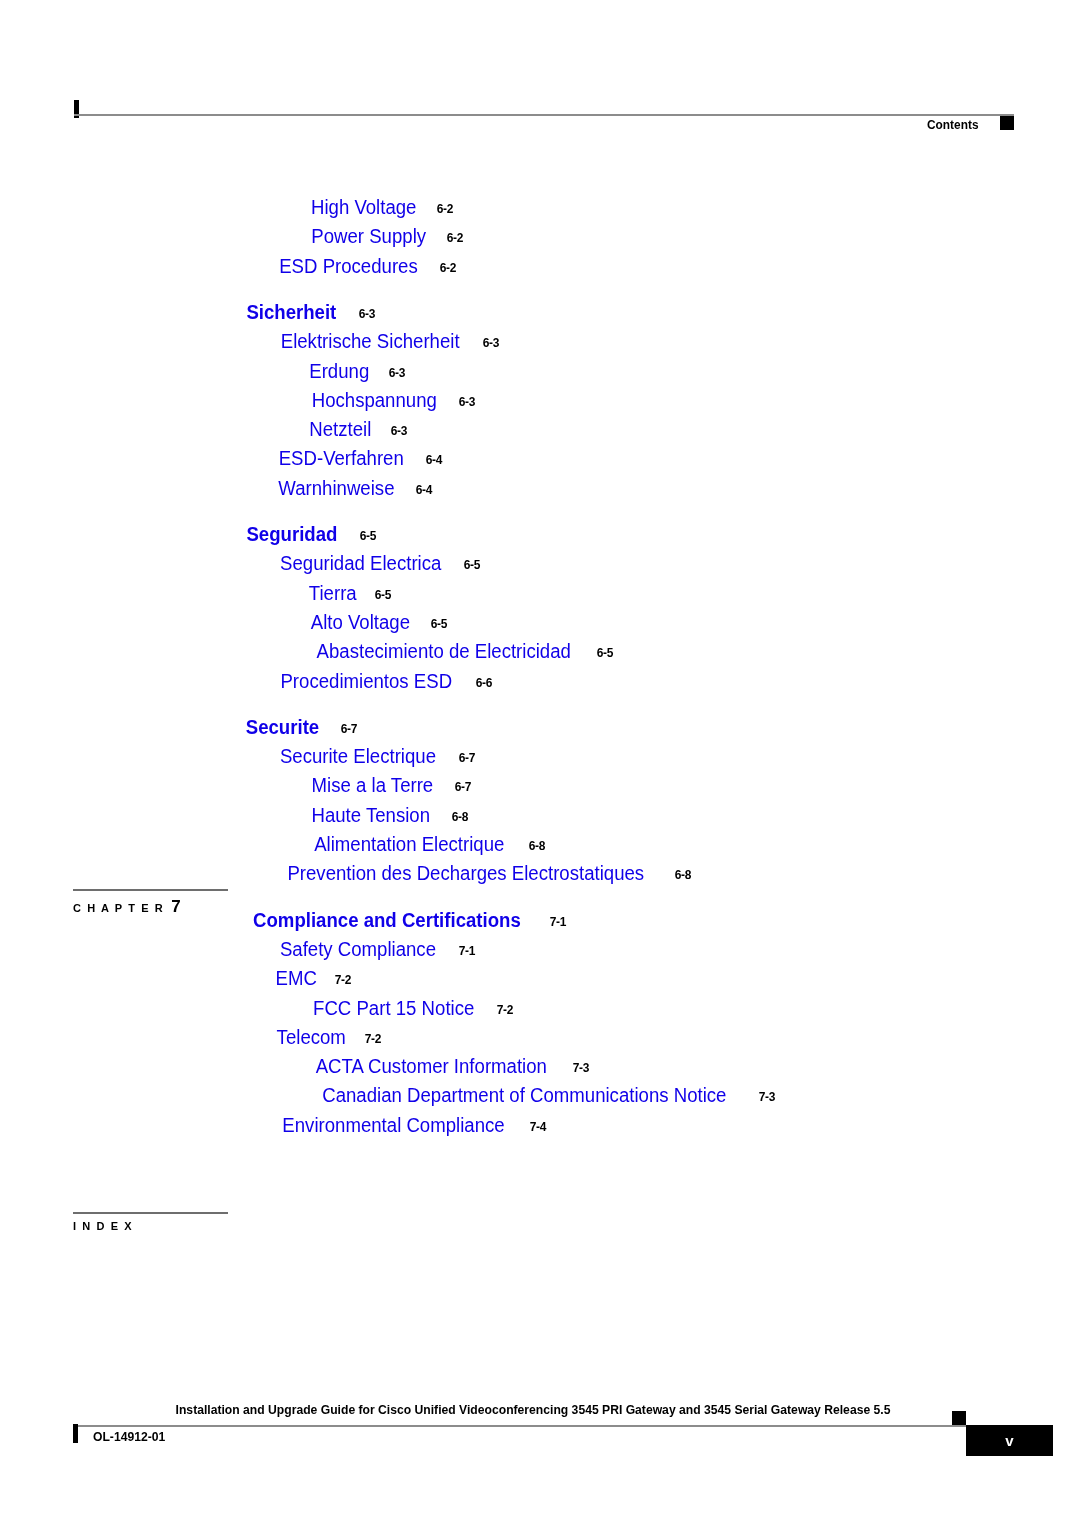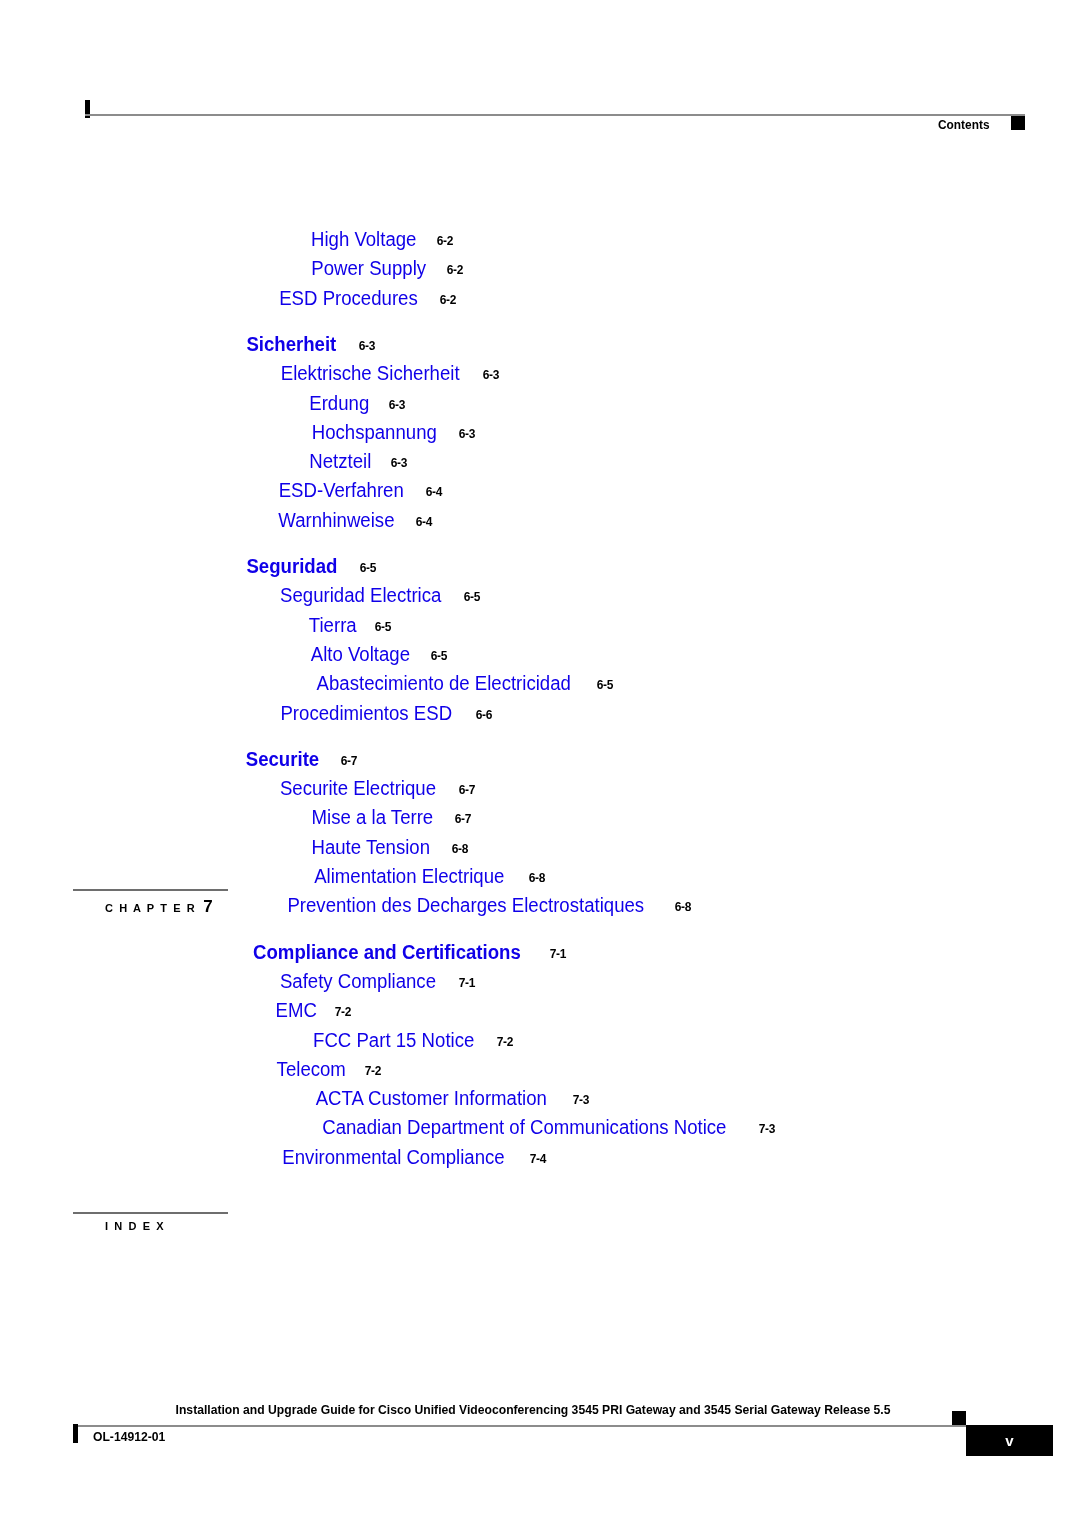--- a/index.html
+++ b/index.html
@@ -11,21 +11,21 @@
     width: 1080px;
     height: 1527px;
     position: relative;
     font-family: "Liberation Sans", sans-serif;
     overflow: hidden;
   }
 
   
   #page-header {
     position: absolute;
-    left: 85px;
+    left: 74px;
     top: 92px;
     width: 940px;
     height: 40px;
   }
   #page-header .hdr-rule {
     position: absolute;
     left: 0;
     top: 22px;
     width: 940px;
     height: 2px;
@@ -112,21 +112,20 @@
     height: 2px;
     background: #6e6e6e;
   }
   .chapter-marker .cm-text {
     margin-top: 6px;
     color: #000000;
     font-size: 11px;
     font-weight: bold;
     letter-spacing: 1.6px;
     white-space: nowrap;
-    margin-left: 32px;
   }
   .chapter-marker .cm-num {
     font-size: 17px;
     font-weight: bold;
     letter-spacing: 0px;
     margin-left: 7px;
   }
 
   
   #page-footer {
@@ -202,21 +201,21 @@
 </head>
 <body>
 
 <div id="page-header">
   <div class="hdr-tick"></div>
   <div class="hdr-rule"></div>
   <div class="hdr-label">Contents</div>
   <div class="hdr-square"></div>
 </div>
 
-<div id="toc" style="height: 947px; margin-top: 32px;">
+<div id="toc" style="height: 947px;">
     <div class="toc-row lvl3" style="position: absolute; left: 0px; top: 0px; width: 1080px;">
       <span class="toc-title">High Voltage</span>
       <span class="toc-page">6-2</span>
     </div>
     <div class="toc-row lvl3" style="position: absolute; left: 0px; top: 29.3px; width: 1080px;">
       <span class="toc-title">Power Supply</span>
       <span class="toc-page">6-2</span>
     </div>
     <div class="toc-row lvl2" style="position: absolute; left: 0px; top: 58.6px; width: 1080px;">
       <span class="toc-title">ESD Procedures</span>

